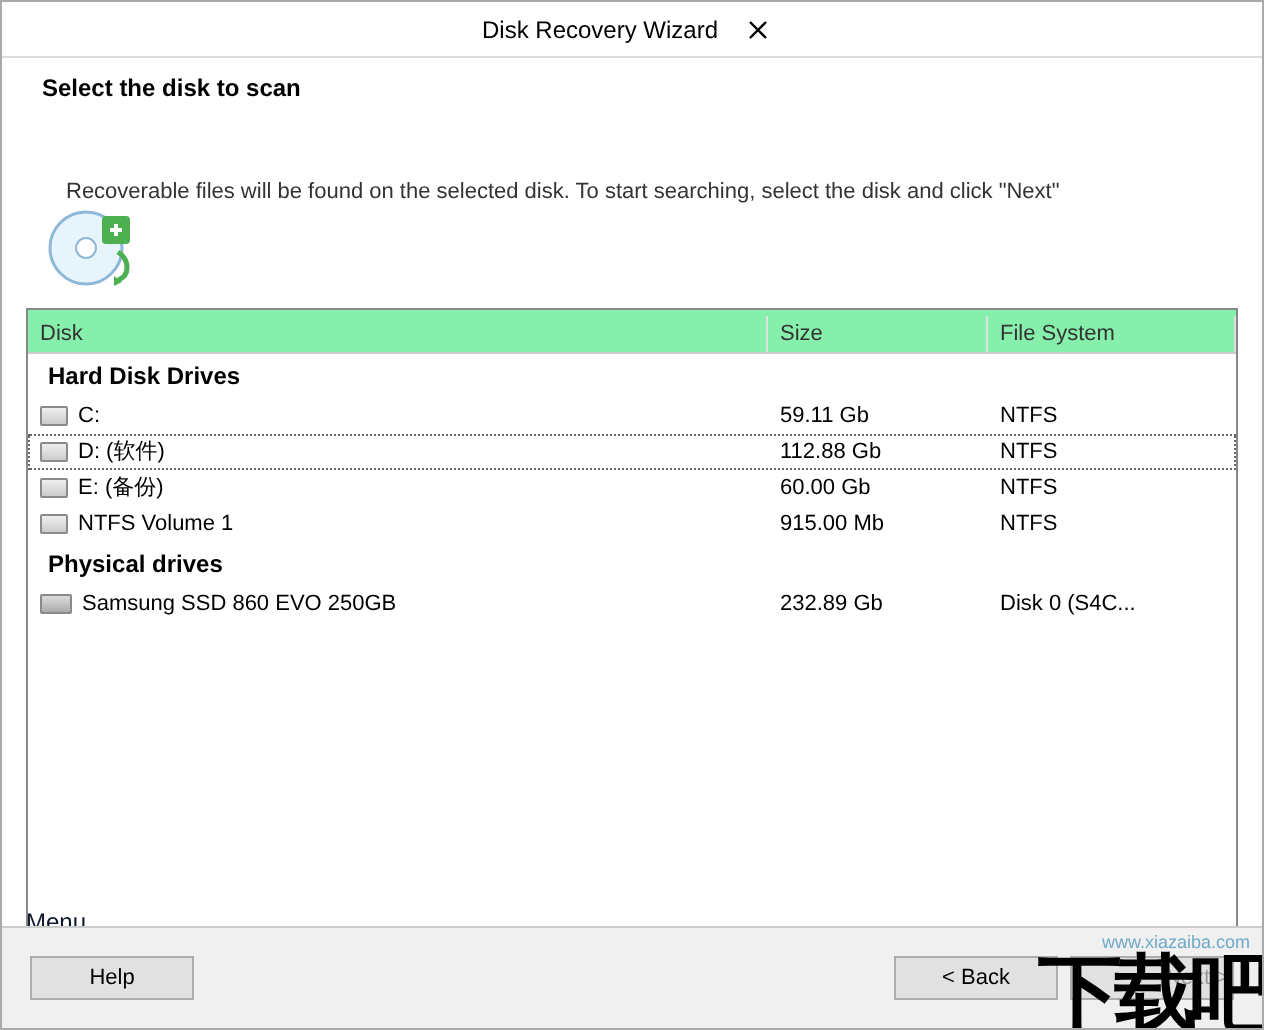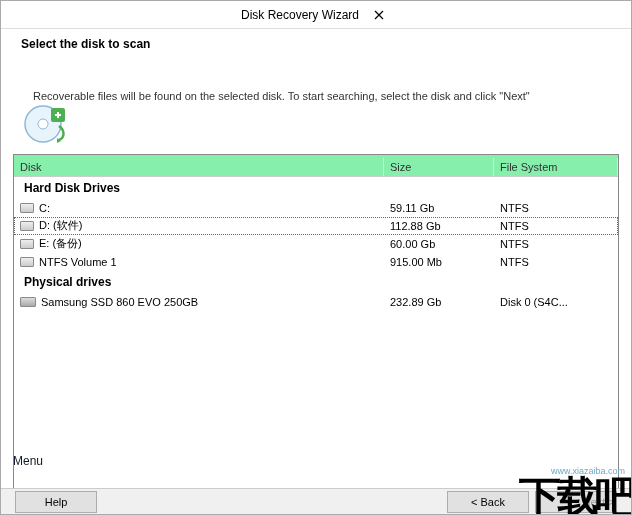--- a/index.html
+++ b/index.html
@@ -96,21 +96,21 @@
       position: absolute;
       left: 12px;
       bottom: 46px;
       color: #0f172a;
       font-size: 12px;
       cursor: pointer;
     }
     .footer {
       position: absolute;
       bottom: 0; left: 0; right: 0;
-      height: 26px;
+      height: 51px;
       background: #f0f0f0;
       border-top: 1px solid #ccc;
       display: flex;
       align-items: center;
       padding: 0 14px;
     }
     .footer .spacer { flex: 1; }
     .btn {
       min-width: 82px; height: 22px;
       background: #e1e1e1;

